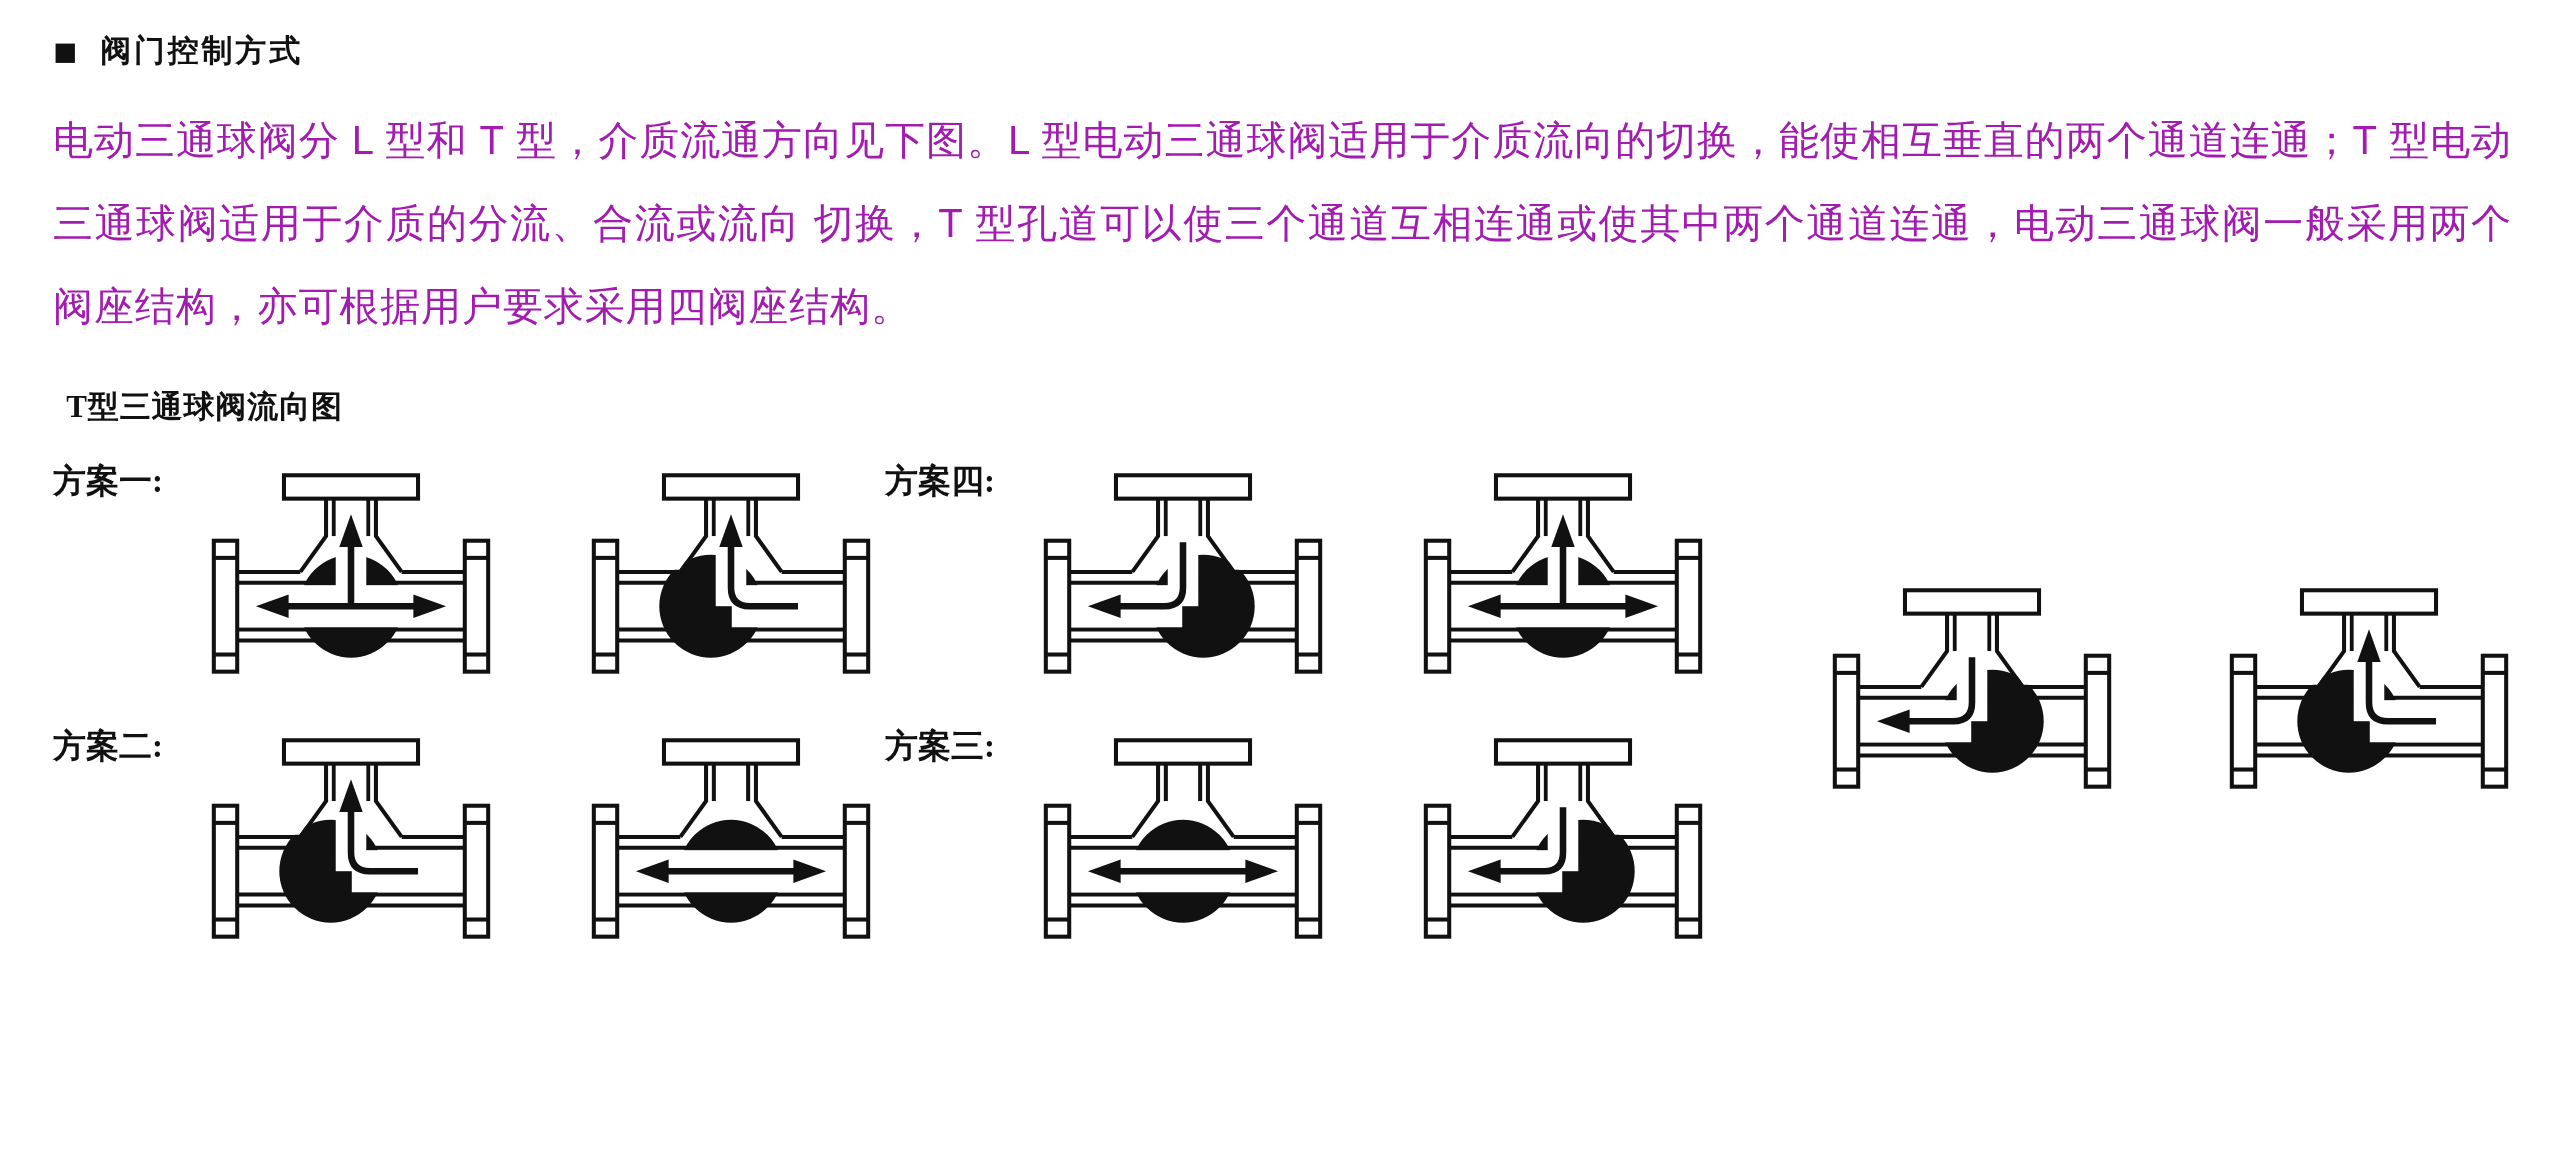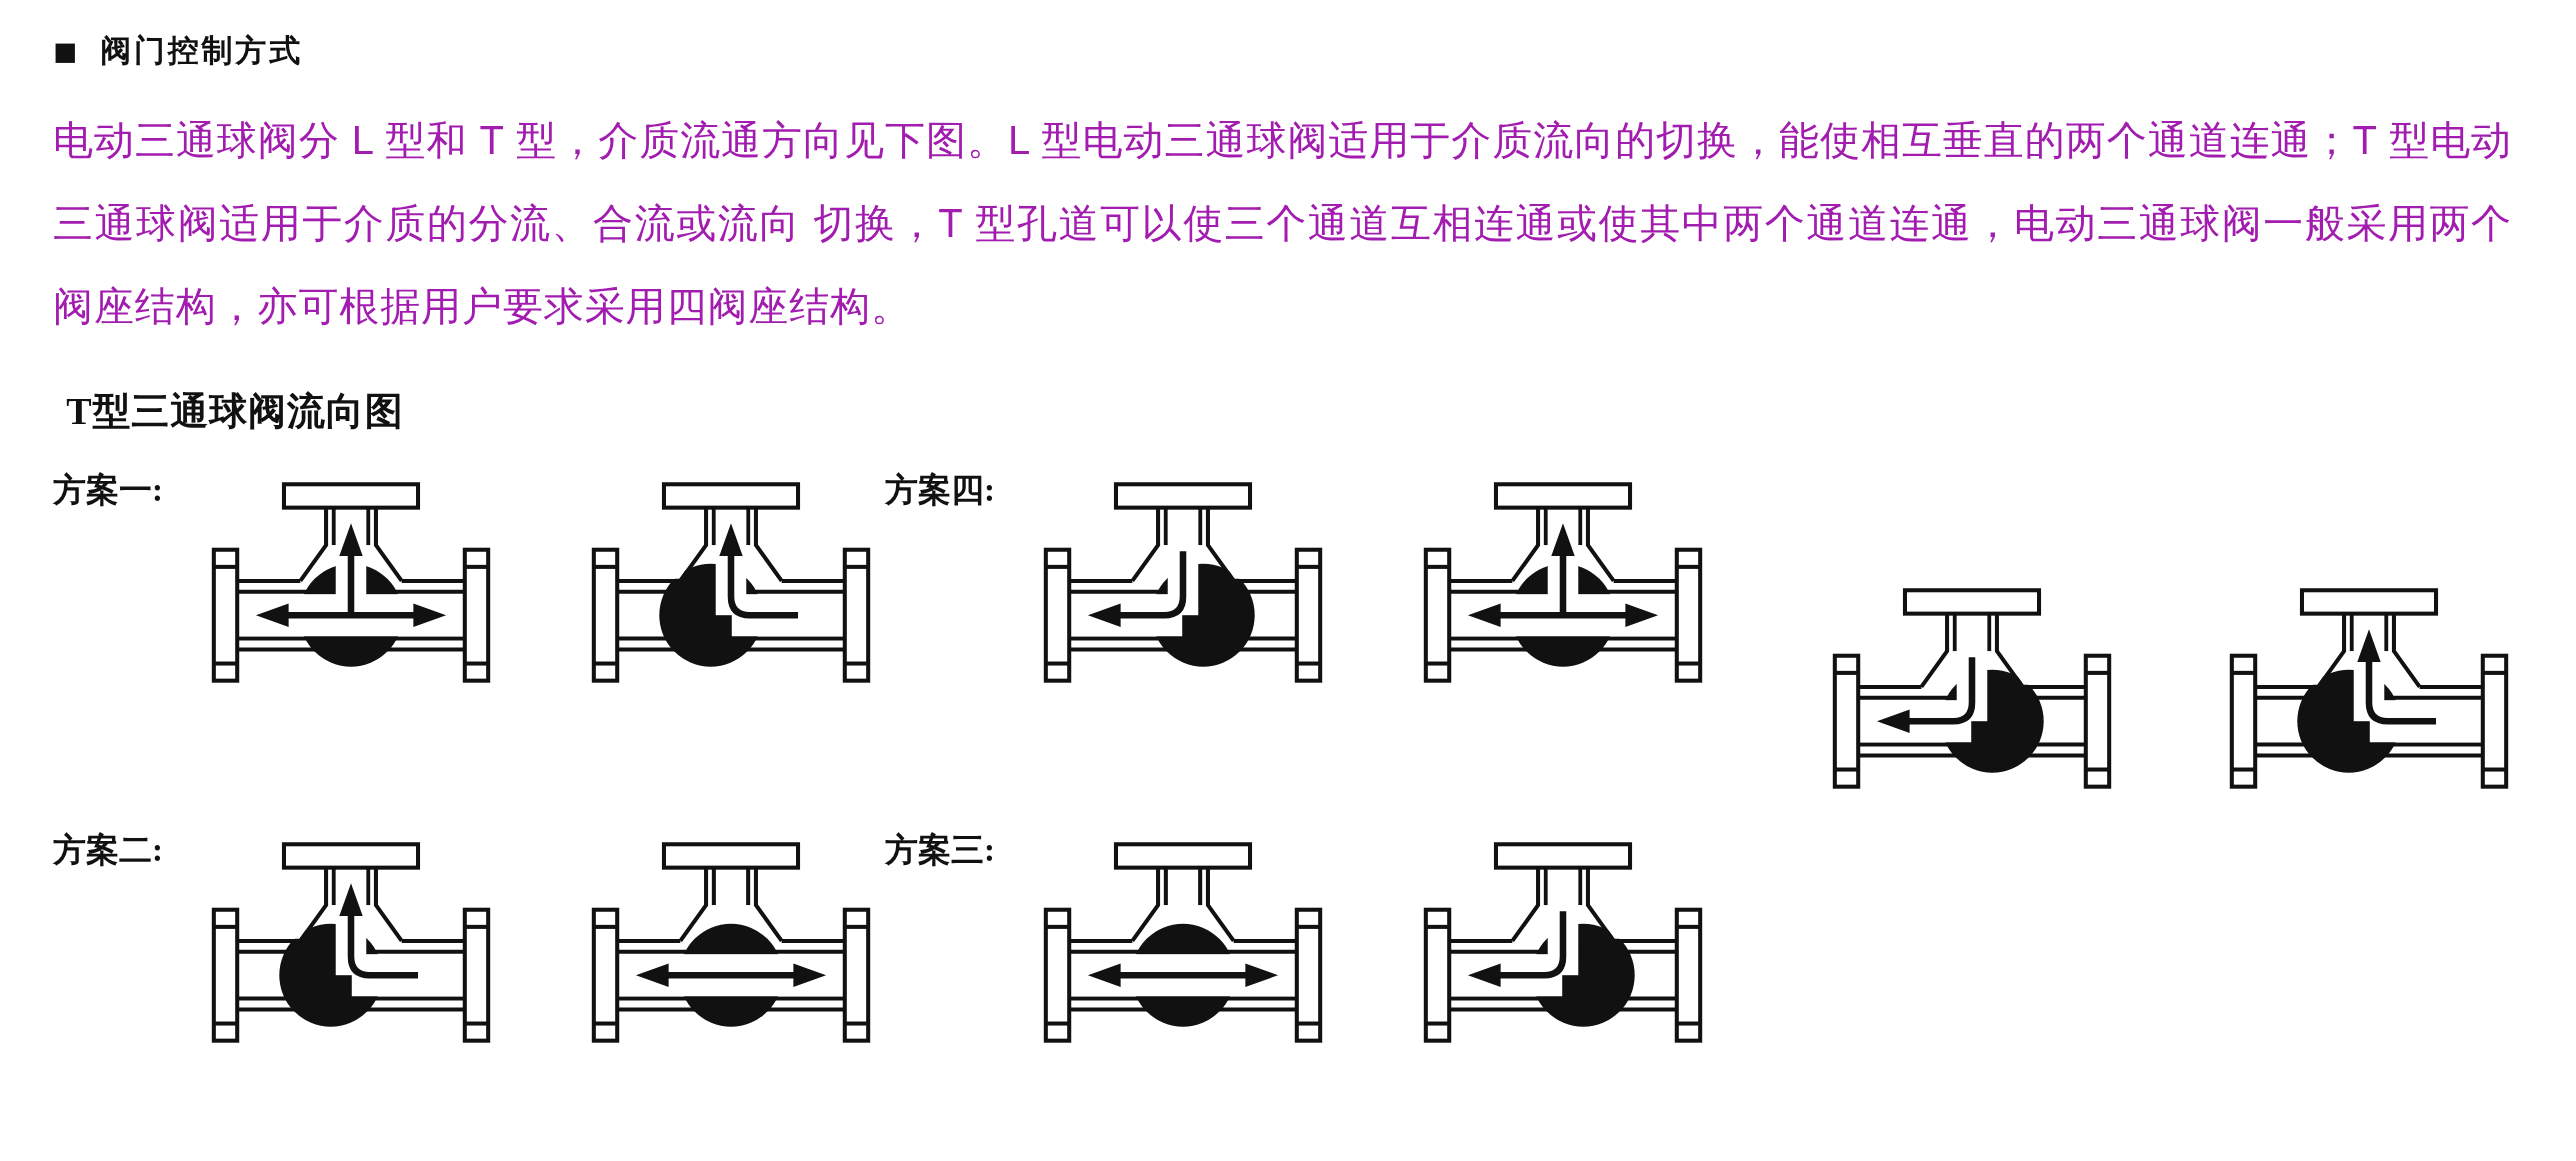--- a/index.html
+++ b/index.html
@@ -12,27 +12,27 @@
   .doc-header{display:flex;align-items:center;gap:23px;margin-top:5.7px;}
   .bullet{font-size:40px;line-height:1;color:#111;}
   .doc-title{font-size:31px;font-weight:bold;margin:0;letter-spacing:2.8px;}
   .intro{
     font-size:40px;line-height:2.08;margin:26.5px 0 0 0;width:2459px;
     text-align:justify;color:#a21caf;letter-spacing:0.9px;
   }
   .diagram-area{display:flex;align-items:flex-start;margin-top:38px;}
   .sec-title{
     font-family:"Liberation Serif","DejaVu Serif",serif;
-    font-size:38px;font-weight:bold;margin:0;letter-spacing:0.9px;
+    font-size:31px;font-weight:bold;margin:0;letter-spacing:0.9px;
   }
   .t-section{width:1702px;flex:0 0 auto;}
   .t-section .sec-title{margin-left:13.2px;margin-bottom:26.5px;}
   .scheme-grid{
     display:grid;grid-template-rows:repeat(2,auto);grid-auto-flow:column;
-    grid-auto-columns:832px;row-gap:95px;
+    grid-auto-columns:832px;
   }
   .scheme{display:flex;align-items:flex-start;}
   .scheme-label{
     font-family:"Liberation Serif","DejaVu Serif",serif;
     font-size:33px;font-weight:bold;width:142px;flex:0 0 auto;
     padding-top:3.8px;white-space:nowrap;
   }
   .valve-row{display:flex;gap:68px;}
   .valve svg{display:block;}
   .l-section{margin-left:38px;flex:0 0 auto;}

